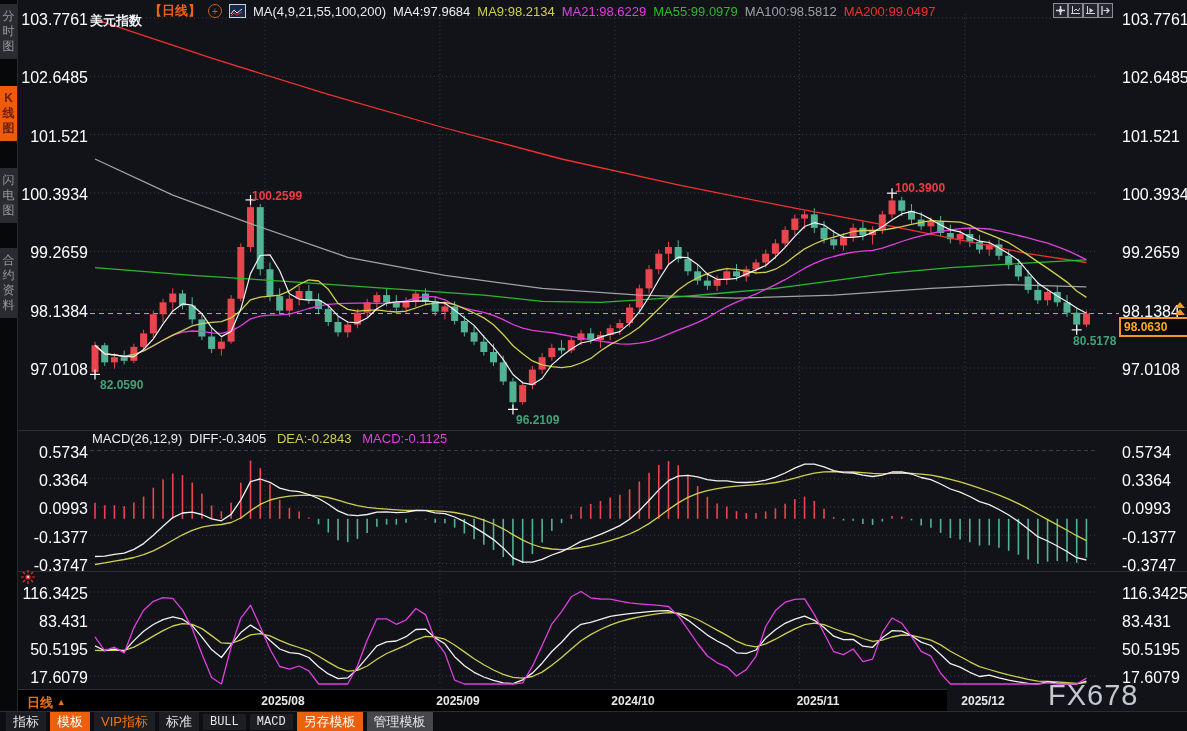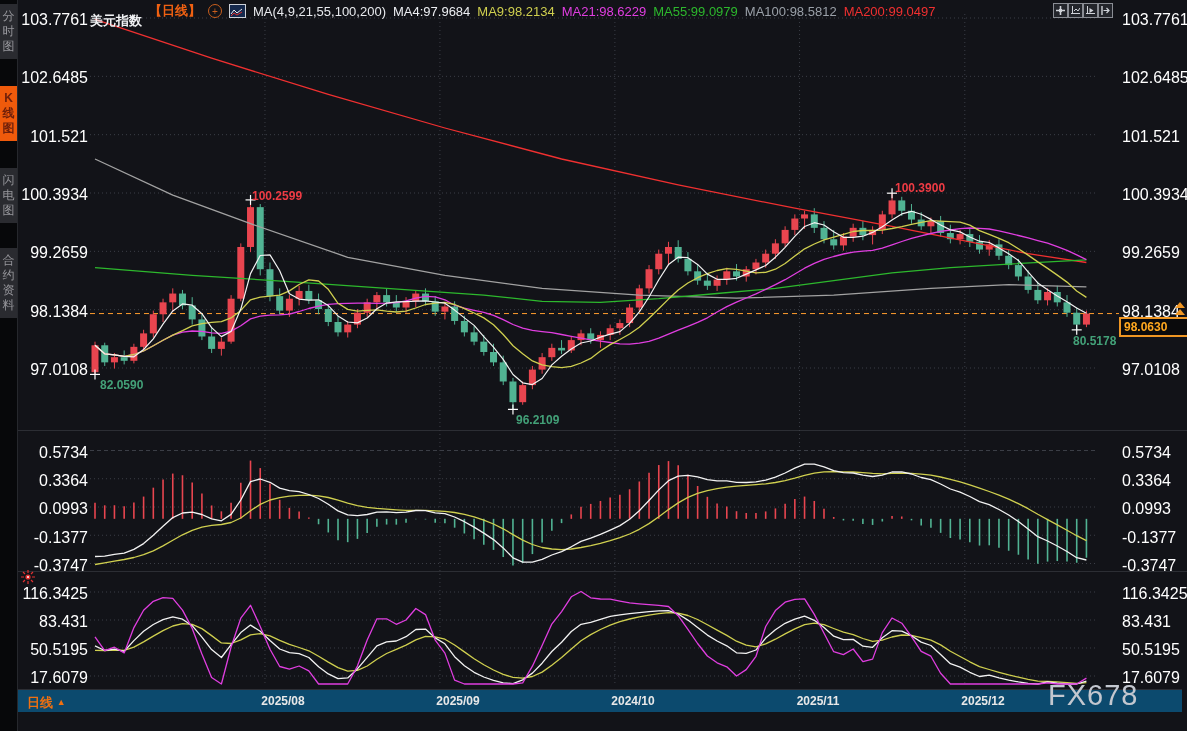--- a/index.html
+++ b/index.html
@@ -35,21 +35,21 @@
   
   .anno{position:absolute;font-size:12px;font-weight:bold;white-space:nowrap;z-index:12;}
   .anno.red{color:#f03b44;}
   .anno.green{color:#43a178;}
   .price-box{position:absolute;left:1119px;top:317px;width:64px;height:16px;background:#0a0a0c;
              border:2px solid #ef9623;color:#ffa81f;font-size:12px;font-weight:bold;line-height:16px;padding-left:3px;z-index:14;}
   .dbl-arrow{position:absolute;left:1174px;top:302px;width:12px;height:13px;z-index:14;cursor:pointer;}
   .dbl-arrow i{position:absolute;left:1px;width:0;height:0;border-left:5px solid transparent;border-right:5px solid transparent;border-bottom:6px solid #ef9623;}
   .dbl-arrow i.b{top:7px;}
   
-  #timeline{position:absolute;left:17px;top:689px;width:1165px;height:22px;border-top:1px solid #2c2e34;background:#0c4a6e;z-index:10;}
+  #timeline{position:absolute;left:17px;top:689px;width:930px;height:22px;border-top:1px solid #2c2e34;background:#000000;z-index:10;}
   .period-sel{position:absolute;left:10px;top:4px;color:#f07010;font-weight:bold;font-size:13px;cursor:pointer;}
   .period-sel .tri{font-size:9px;vertical-align:2px;}
   .date-lbl{position:absolute;top:4px;width:70px;text-align:center;font-size:12px;font-weight:bold;color:#e8e8e8;}
   #watermark{position:absolute;left:1048px;top:679px;font-size:29px;color:#c3c7cf;letter-spacing:1px;z-index:11;}
   
   #toolbar{position:absolute;left:0;top:711px;width:1187px;height:20px;background:#0d0e11;border-top:1px solid #2c2e34;
            display:flex;align-items:center;gap:4px;padding-left:6px;box-sizing:border-box;font-size:13px;z-index:30;}
   .tab{padding:1px 7px;color:#e6e6e6;background:#1d1e23;cursor:pointer;white-space:nowrap;}
   .tab.orange{background:#ee5f0d;color:#fff;}
   .tab.viptxt{color:#ee7711;}
@@ -508,20 +508,26 @@
   <div class="anno green" style="left:1073px;top:334px;">80.5178</div>
   <div class="price-box">98.0630</div>
   <div class="dbl-arrow">
       <i style="top:0;"></i>
       <i class="b"></i>
     </div>
 
   <div class="sep" style="top:430px;"></div>
   <div class="sep" style="top:571px;"></div>
 
+  <div class="ind-header" style="top:431px;">
+    <span class="w">MACD(26,12,9)</span>&nbsp;
+    <span class="w">DIFF:-0.3405</span>&nbsp;&nbsp;
+    <span class="y">DEA:-0.2843</span>&nbsp;&nbsp;
+    <span class="m">MACD:-0.1125</span>
+  </div>
   <div class="tick left" style="top:444px;">0.5734</div>
   <div class="tick left" style="top:472px;">0.3364</div>
   <div class="tick left" style="top:500px;">0.0993</div>
   <div class="tick left" style="top:529px;">-0.1377</div>
   <div class="tick left" style="top:557px;">-0.3747</div>
   <div class="tick right" style="top:444px;">0.5734</div>
   <div class="tick right" style="top:472px;">0.3364</div>
   <div class="tick right" style="top:500px;">0.0993</div>
   <div class="tick right" style="top:529px;">-0.1377</div>
   <div class="tick right" style="top:557px;">-0.3747</div>
@@ -550,13 +556,23 @@
       <span class="tri">▲</span>
     </span>
     <span class="date-lbl" style="left:231px;">2025/08</span>
     <span class="date-lbl" style="left:406px;">2025/09</span>
     <span class="date-lbl" style="left:581px;">2024/10</span>
     <span class="date-lbl" style="left:766px;">2025/11</span>
     <span class="date-lbl" style="left:931px;">2025/12</span>
   </div>
   <div id="watermark">FX678</div>
 
+  <div id="toolbar">
+    <span class="tab">指标</span>
+    <span class="tab orange">模板</span>
+    <span class="tab viptxt">VIP指标</span>
+    <span class="tab">标准</span>
+    <span class="tab mono">BULL</span>
+    <span class="tab mono">MACD</span>
+    <span class="tab orange">另存模板</span>
+    <span class="tab gray">管理模板</span>
+  </div>
 </div>
 
 </body></html>

